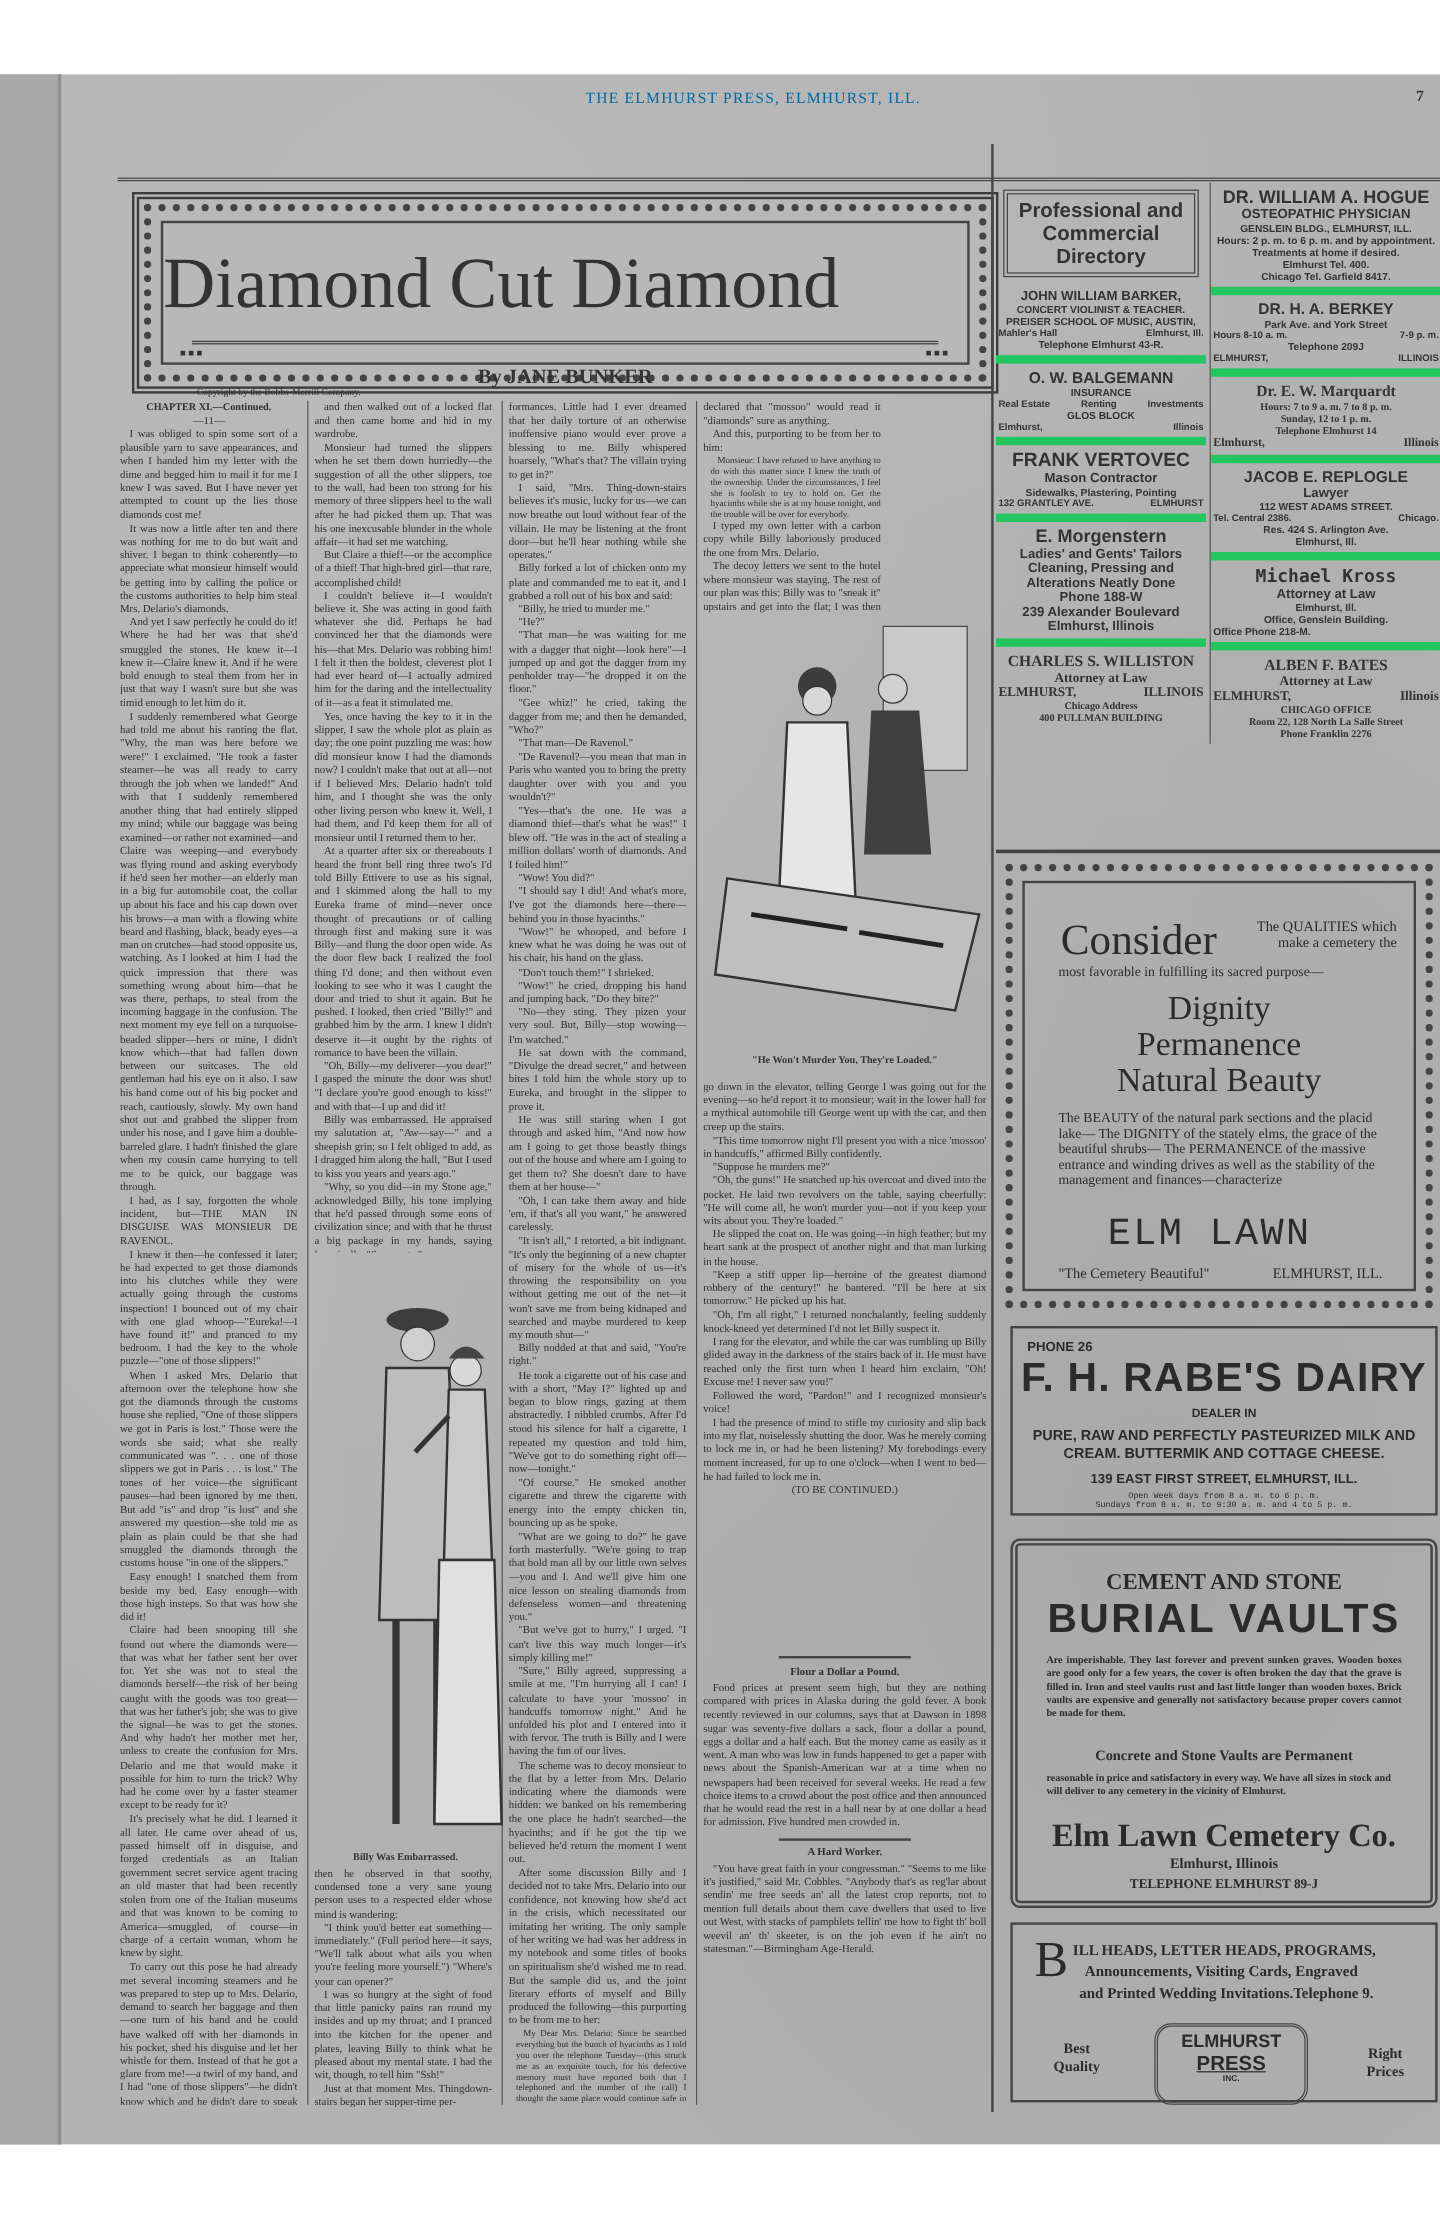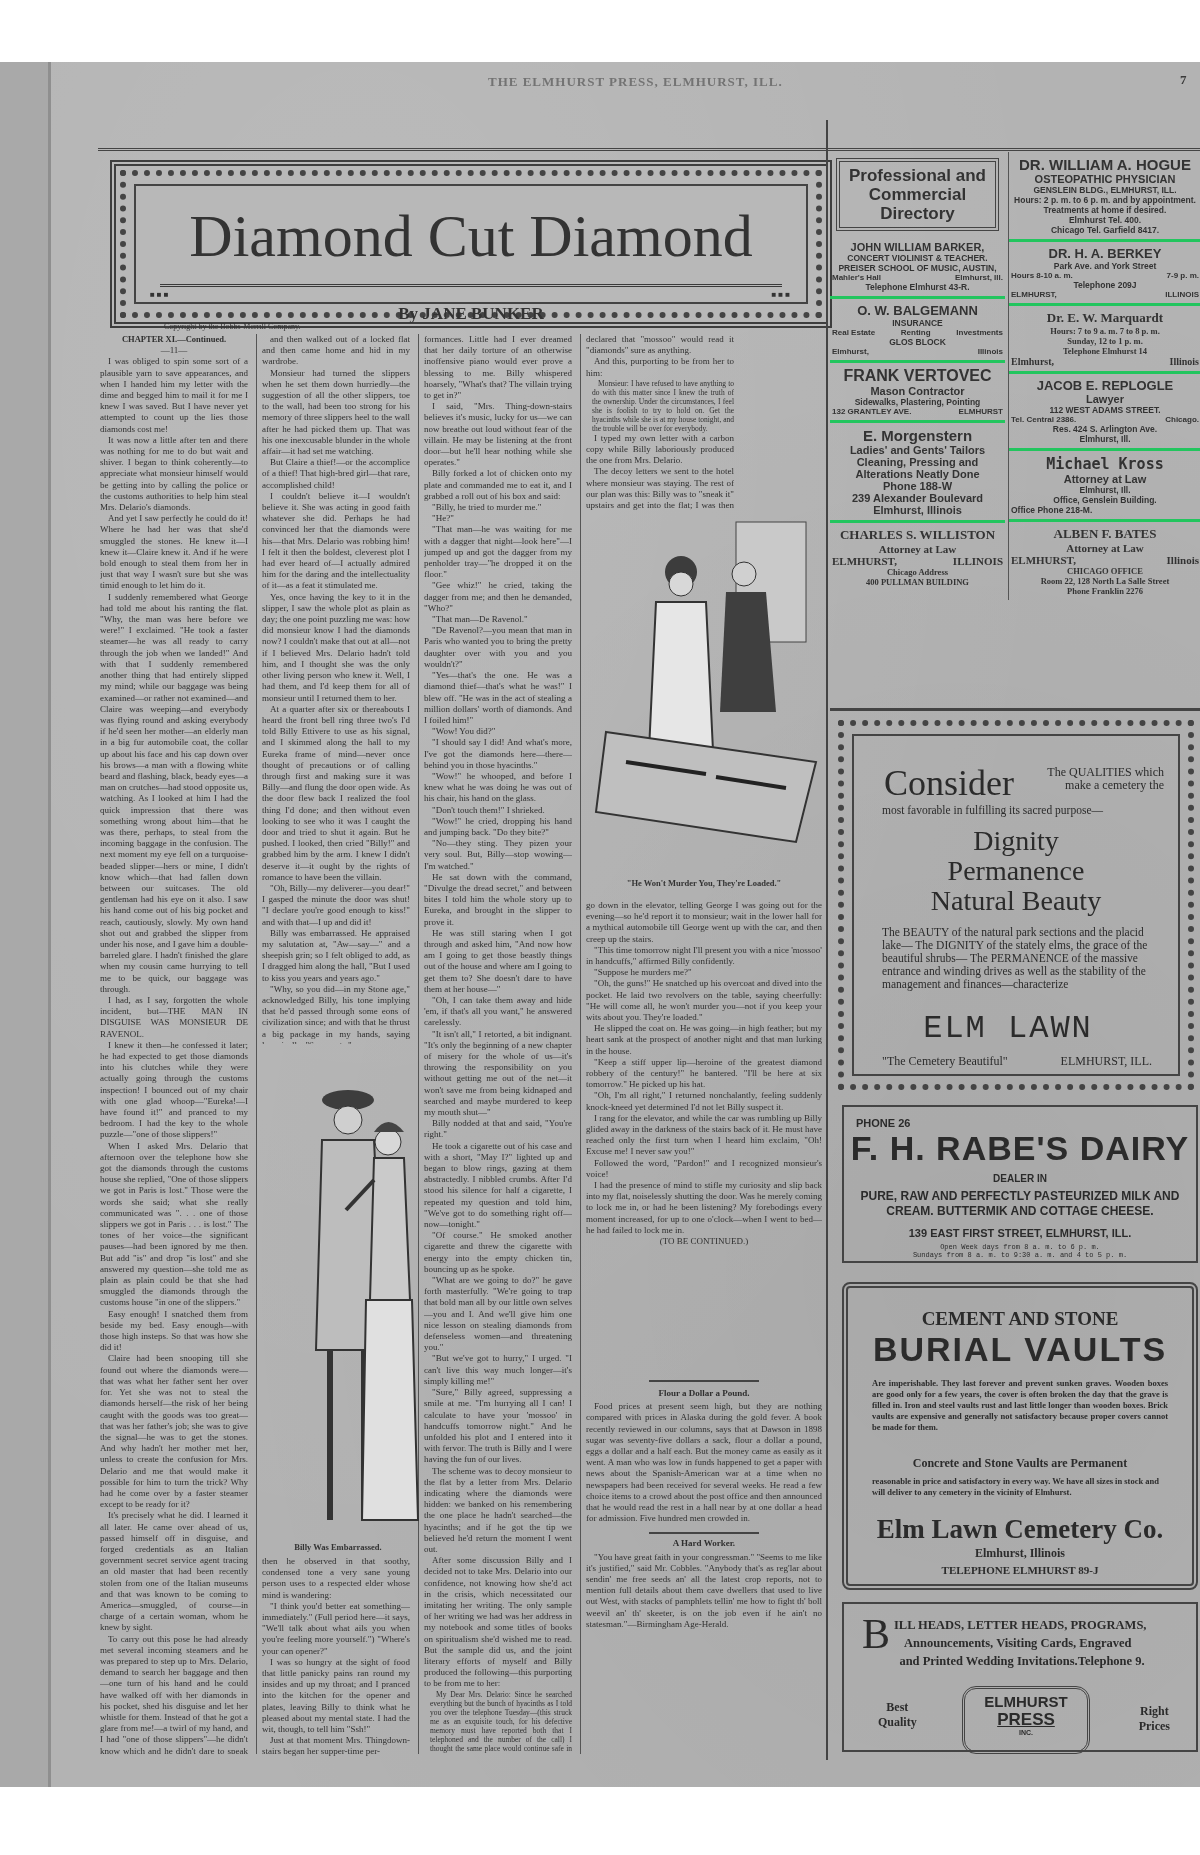--- a/index.html
+++ b/index.html
@@ -15,37 +15,37 @@
     background-image:
       radial-gradient(ellipse at 30% 20%, rgba(255,255,255,0.10), transparent 60%),
       radial-gradient(ellipse at 80% 70%, rgba(0,0,0,0.06), transparent 60%);
   }
   .gutter-left {
     position:absolute; left:0; top:0; width:48px; height:100%;
     background:#a9a9a9; border-right:3px solid #8f8f8f;
   }
   .running-head {
     position:absolute; left:488px; top:74px;
-    font-size:13px; font-weight:bold; letter-spacing:1px; color:#737373;
+    font-size:13px; font-weight:normal; letter-spacing:1px; color:#0369a1;
   }
   .page-num { position:absolute; left:1180px; top:72px; font-size:13px; font-weight:bold; color:#3a3a3a; }
   .head-rule { position:absolute; left:98px; top:148px; width:1102px; border-top:3px double #444; }
 
   
   .title-box {
     position:absolute; left:110px; top:160px; width:722px; height:168px;
     border:6px double #3d3d3d; box-sizing:border-box;
     background:#b8b8b8;
   }
   .title-box::before {
     content:""; position:absolute; inset:4px; border:6px dotted #444;
   }
   .title-inner { position:absolute; inset:18px; border:2px solid #444; }
   .title {
-    position:absolute; left:0; right:0; top:16px; text-align:center;
+    position:absolute; left:0; right:0; top:16px; 
     font-size:60px; color:#333; letter-spacing:0px;
   }
   .title-rule { position:absolute; left:24px; right:24px; top:98px; border-top:3px double #3a3a3a; }
   .byline { position:absolute; left:0; right:0; top:118px; text-align:center; font-size:17px; font-weight:bold; color:#333; }
   .copyright { position:absolute; left:28px; top:136px; font-size:8px; color:#333; }
   .sq { position:absolute; top:104px; font-size:8px; letter-spacing:2px; color:#333; }
 
   
   .col {
     position:absolute; top:334px; width:148px;
@@ -62,21 +62,21 @@
   .illus {
     position:absolute; background:#c2c2c2; border:2px solid #555; box-sizing:border-box;
   }
   .illus svg { width:100%; height:100%; }
   .caption { position:absolute; font-size:8.5px; font-weight:bold; text-align:center; color:#333; }
 
   
   .dir { position:absolute; left:830px; top:152px; width:370px; font-family:"Liberation Sans", sans-serif; color:#333; }
   .dir-left { position:absolute; left:0; top:0; width:175px; }
   .dir-right { position:absolute; left:178px; top:0; width:192px; border-left:1px solid #555; }
-  .card { text-align:center; border-bottom:3px solid #22c55e; padding:4px 2px; }
+  .card { text-align:center; border-bottom:7px solid #22c55e; padding:4px 2px; }
   .card .nm { font-weight:bold; font-size:13px; }
   .card .sm { font-size:8.5px; font-weight:bold; }
   .card .md { font-size:11px; font-weight:bold; }
   .card .row { display:flex; justify-content:space-between; font-size:8px; font-weight:bold;gap:16px; }
   .dir-title {
     margin:6px 6px 6px; border:4px double #444; padding:4px; text-align:center;
     font-size:17px; font-weight:bold; line-height:19px; font-family:"Liberation Sans", sans-serif;
   }
   .serifname { font-family:"Liberation Serif", serif; }
 

